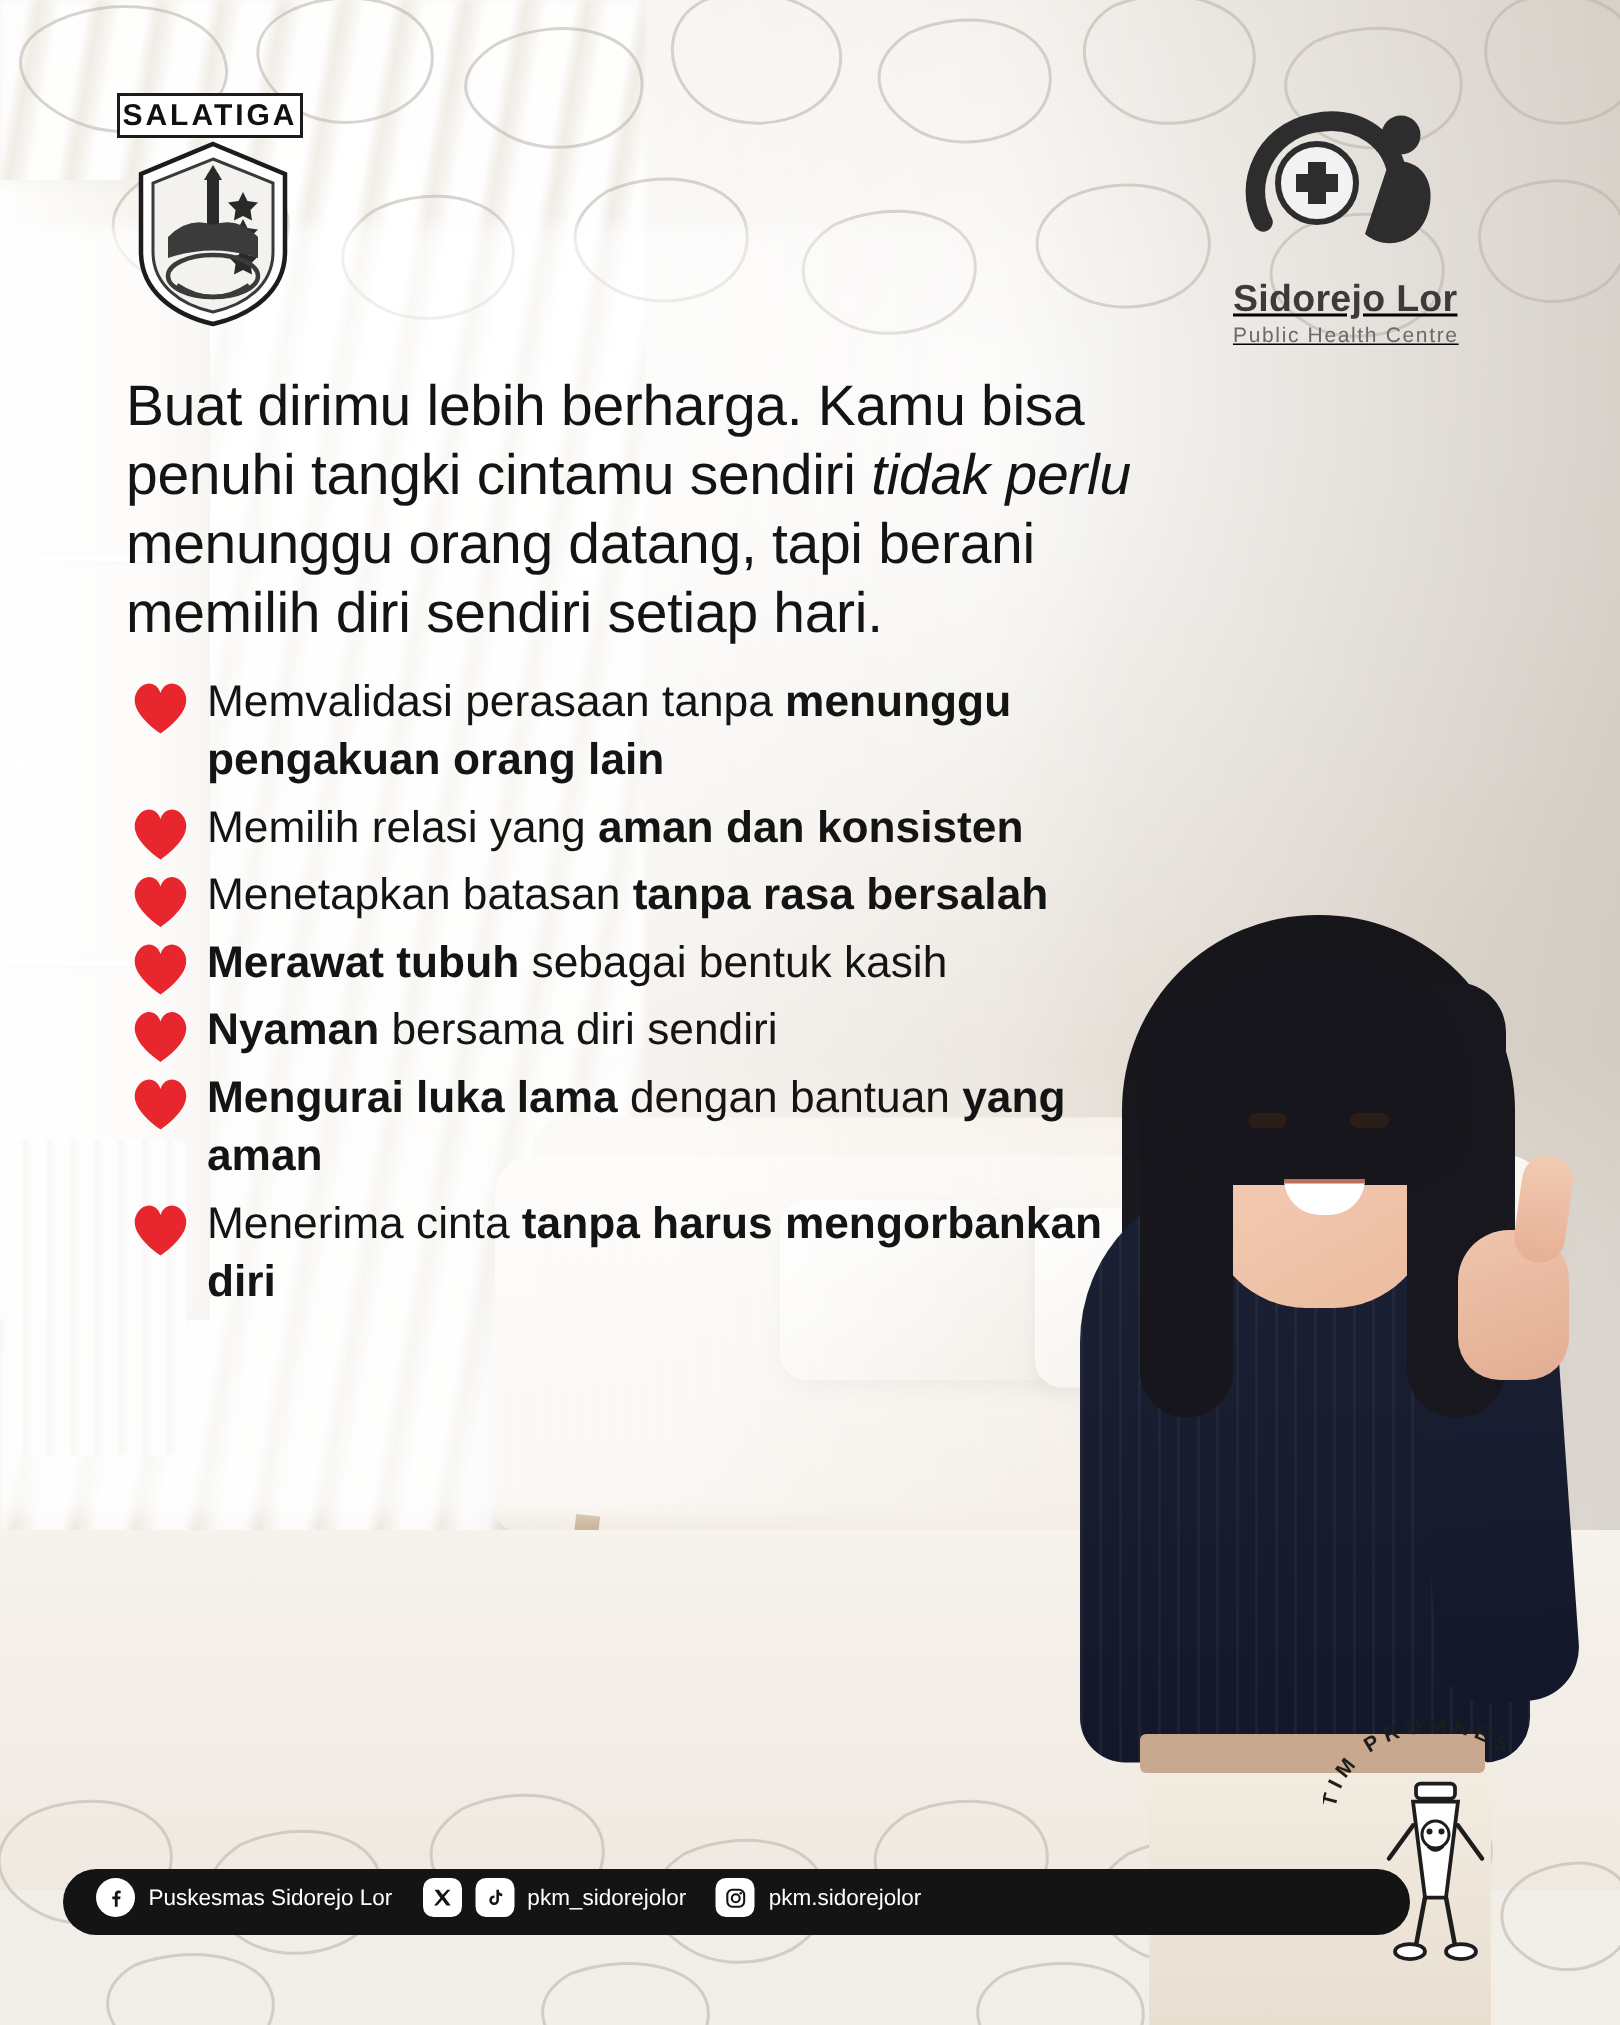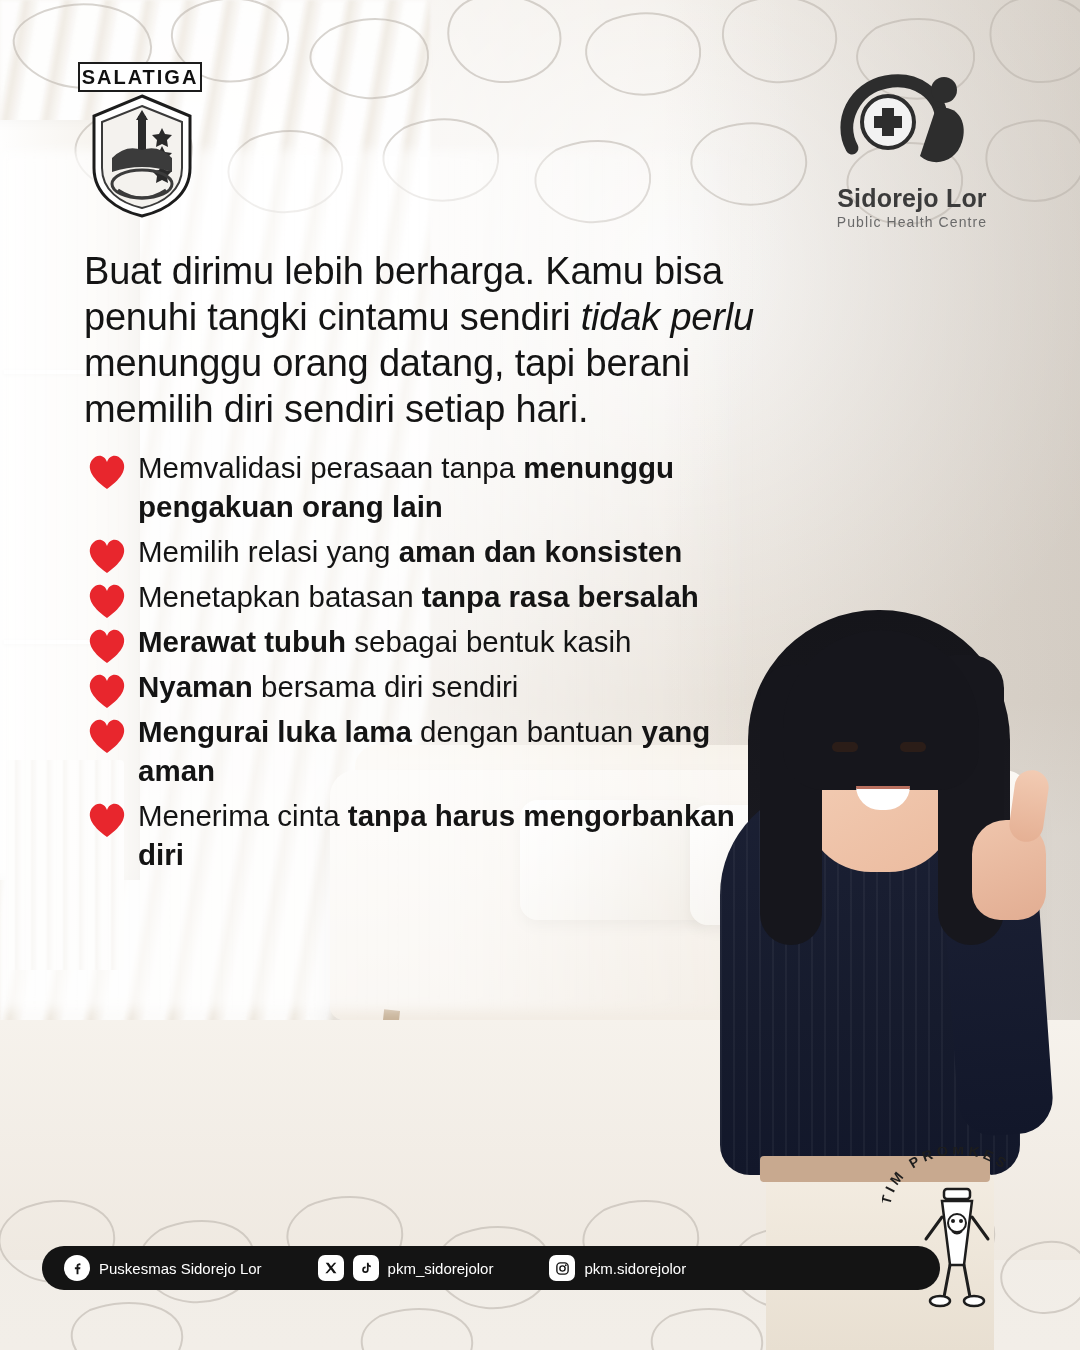--- a/index.html
+++ b/index.html
@@ -161,21 +161,21 @@
   .salatiga-shield {
     position: relative;
     margin: 2px auto 0;
     width: 108px; height: 124px;
   }
 
   .phc-logo {
     position: absolute;
     right: 78px; top: 70px;
     width: 180px;
-    text-align: center;
+    text-decoration: underline;
   }
   .phc-name {
     font-size: 25px;
     font-weight: bold;
     color: #3b3b3b;
     letter-spacing: .2px;
   }
   .phc-sub {
     font-size: 14px;
     color: #6a6a6a;
@@ -328,23 +328,22 @@
 
   
   .footer-bar {
     position: absolute;
     left: 42px; bottom: 60px;
     height: 44px;
     width: 898px;
     background: #141414;
     border-radius: 24px;
     display: flex;
-    align-items: center;
-    padding: 0 12px;
-    gap: 36px;
+    align-items: flex-end;
+    padding: 12px 12px;
   }
   .fitem {
     display: flex;
     align-items: center;
     gap: 9px;
     color: #ffffff;
     font-size: 15px;
     white-space: nowrap;
     padding: 0 10px;
   }

